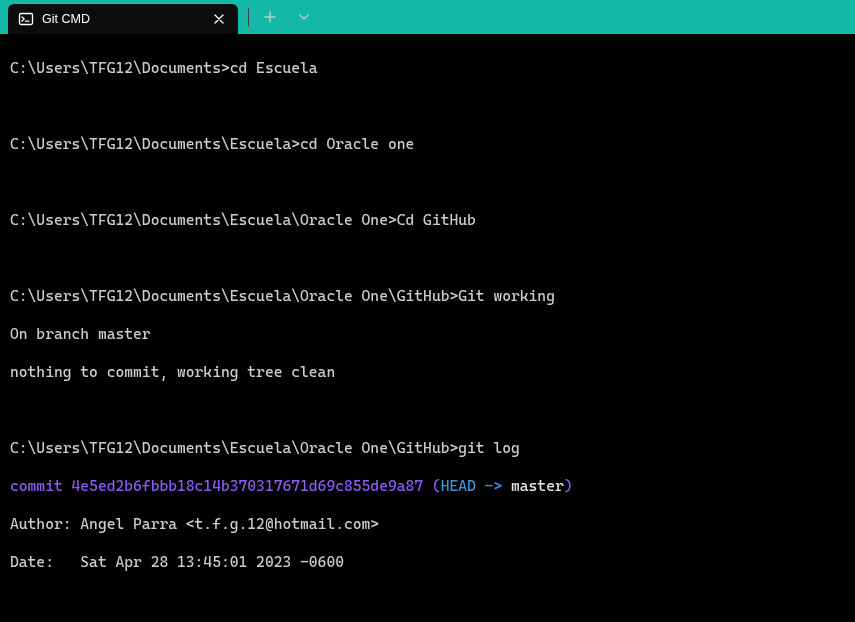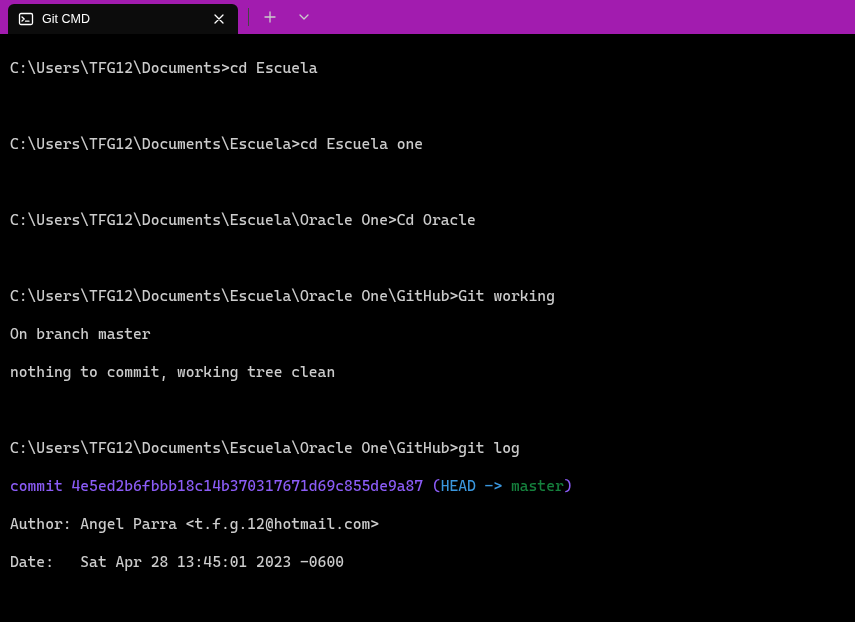--- a/index.html
+++ b/index.html
@@ -8,21 +8,21 @@
     height: 622px;
     background: #0c0c0c;
     font-family: Consolas, "Cascadia Mono", monospace;
     font-size: 15px;
     line-height: 19px;
     color: #cccccc;
     overflow: hidden;
   }
   .titlebar {
     height: 34px;
-    background: #a21caf;
+    background: #14b8a6;
     display: flex;
     align-items: stretch;
   }
   .tab {
     display: flex;
     align-items: center;
     background: #0c0c0c;
     border-top-right-radius: 6px;
     border-top-left-radius: 6px;
     padding: 0 10px 0 10px;
@@ -73,21 +73,21 @@
   }
   .terminal {
     padding: 6px 10px 10px 10px;
     white-space: pre;
     background: #000000;
     height: calc(622px - 34px);
     overflow: hidden;
   }
   .yellow { color: #8b5cf6; }
   .cyan   { color: #3a96dd; }
-  .green  { color: #15803d; }
+  .green  { color: #e5e5e5; }
   .blank  { height: 19px; }
 </style>
 </head>
 <body>
 
 <div class="titlebar">
   <div class="tab">
     <span class="tab-icon">
       <svg viewBox="0 0 16 16">
           <rect x="1.5" y="2.5" width="13" height="11" rx="1.5" fill="none" stroke="#ffffff" stroke-width="1.3"></rect>
@@ -113,23 +113,23 @@
       <svg viewBox="0 0 12 12">
           <path d="M2 4 L6 8 L10 4" fill="none" stroke="#cccccc" stroke-width="1.3" stroke-linecap="round" stroke-linejoin="round"></path>
         </svg>
     </div>
   </div>
 </div>
 
 <div class="terminal">
 <div><span>C:\Users\TFG12\Documents&gt;</span><span>cd Escuela</span></div>
 <div class="blank"></div>
-<div><span>C:\Users\TFG12\Documents\Escuela&gt;</span><span>cd Escuela one</span></div>
+<div><span>C:\Users\TFG12\Documents\Escuela&gt;</span><span>cd Oracle one</span></div>
 <div class="blank"></div>
-<div><span>C:\Users\TFG12\Documents\Escuela\Oracle One&gt;</span><span>Cd Oracle</span></div>
+<div><span>C:\Users\TFG12\Documents\Escuela\Oracle One&gt;</span><span>Cd GitHub</span></div>
 <div class="blank"></div>
 <div><span>C:\Users\TFG12\Documents\Escuela\Oracle One\GitHub&gt;</span><span>Git working</span></div>
 <div>On branch master</div>
 <div>nothing to commit, working tree clean</div>
 <div class="blank"></div>
 <div><span>C:\Users\TFG12\Documents\Escuela\Oracle One\GitHub&gt;</span><span>git log</span></div>
 <div><span class="yellow">commit 4e5ed2b6fbbb18c14b370317671d69c855de9a87</span><span class="yellow"> (</span><span class="cyan">HEAD -&gt; </span><span class="green">master</span><span class="yellow">)</span></div>
 <div>Author: Angel Parra &lt;t.f.g.12@hotmail.com&gt;</div>
 <div>Date:   Sat Apr 28 13:45:01 2023 -0600</div>
 <div class="blank"></div>

